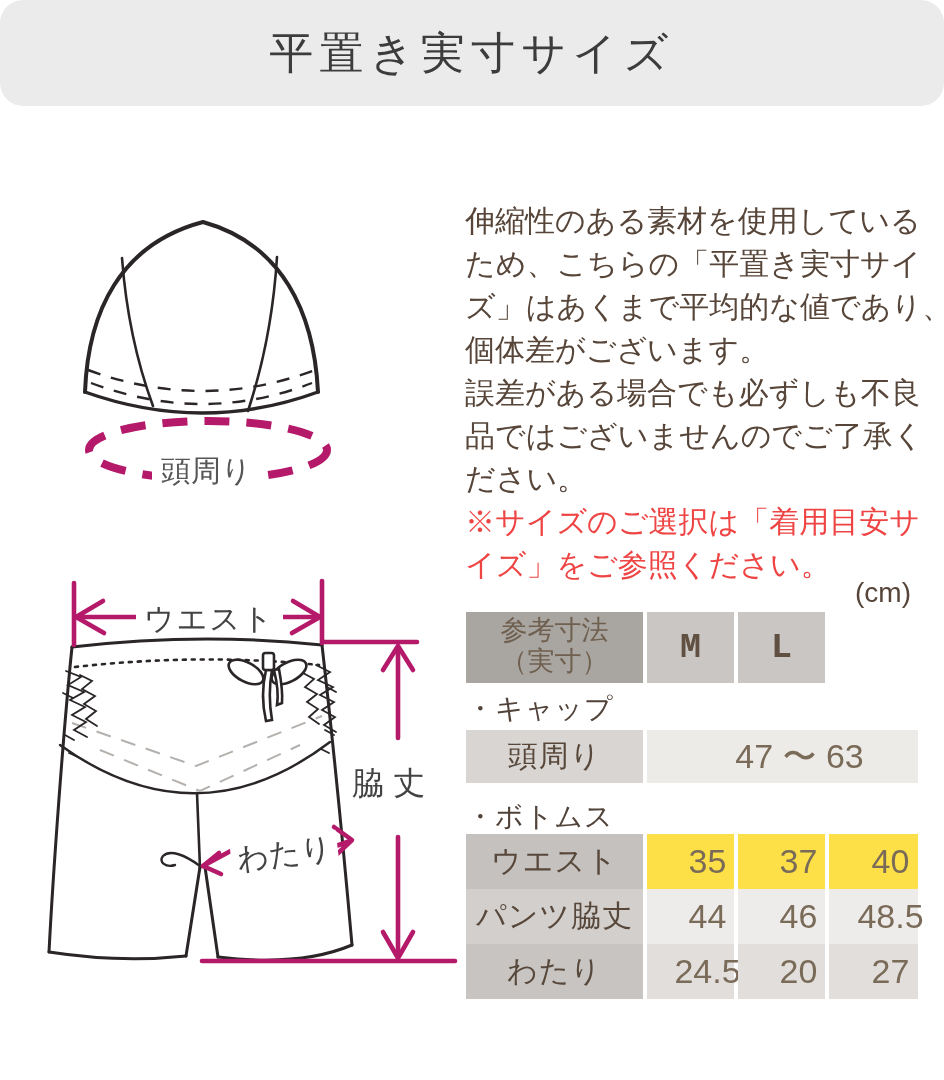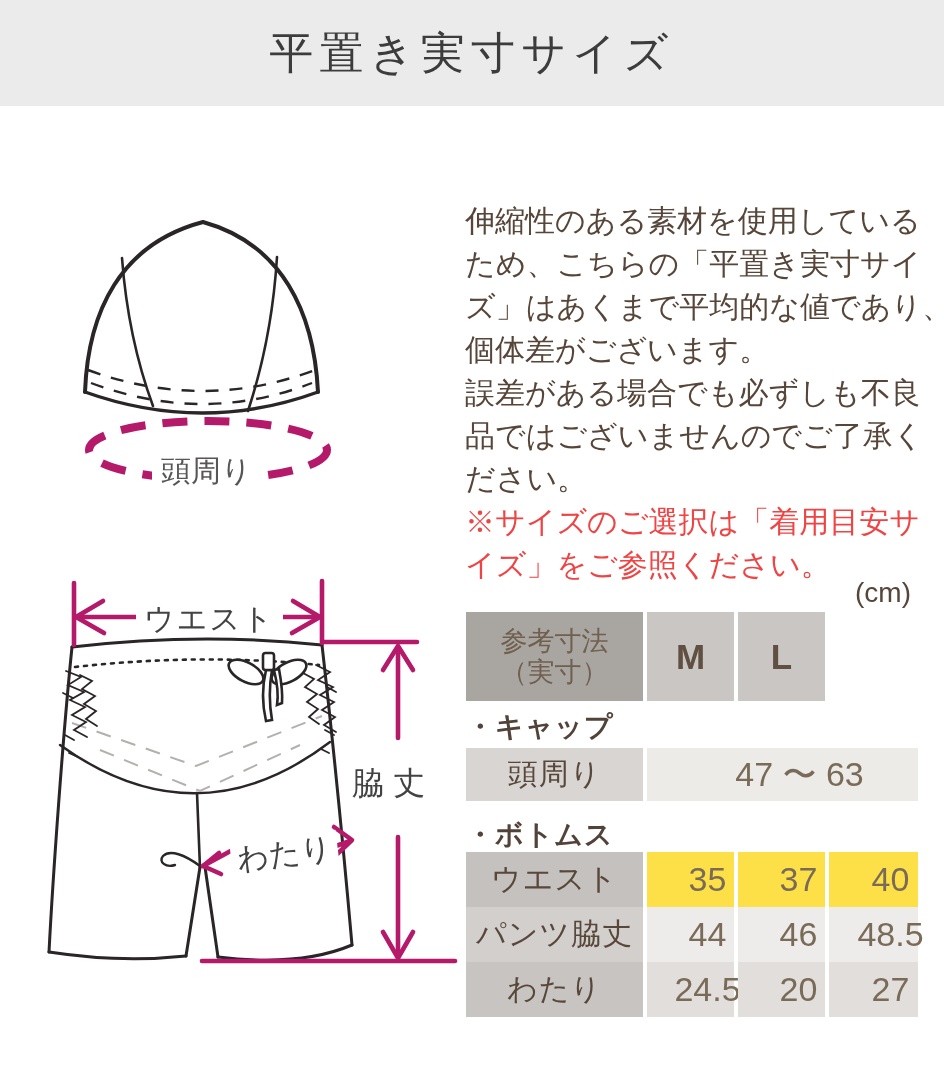--- a/index.html
+++ b/index.html
@@ -4,21 +4,21 @@
 <style>
   * { margin:0; padding:0; box-sizing:border-box; }
   html,body { background:#fff; }
   .page {
     position:relative; width:944px; height:1080px; background:#ffffff;
     font-family:"Liberation Sans", sans-serif; overflow:hidden;
   }
   
   .banner {
     position:absolute; left:0; top:0; width:944px; height:106px;
-    background:#ebebeb; display:flex; align-items:center; justify-content:center;
+    background:#ebebeb; display:flex; align-items:center; justify-content:center;border-radius:23px;
   }
   .banner h1 {
     font-size:44px; font-weight:500; color:#3c3c3c; letter-spacing:0.14em;
   }
   
   .fig { position:absolute; }
   .fig svg { display:block; }
   .fig-label {
     position:absolute; background:#ffffff; color:#434343;
     font-weight:500; white-space:nowrap; line-height:1.1; z-index:5;
@@ -43,29 +43,29 @@
     position:absolute; left:0; top:378px; width:452px;
     text-align:right; padding-right:6px;
     font-size:28px; color:#564538;
   }
   .size-table { position:absolute; left:1px; top:413px; width:452px; }
   .t-row { display:grid; grid-template-columns:177px 87px 87px 89px; column-gap:4px; }
   .t-row.merged { grid-template-columns:177px 271px; }
   .cell {
     display:flex; align-items:center; justify-content:center; text-align:center;
   }
-  .thead { height:89px; }
+  .thead { height:71px;font-family:Liberation Mono, monospace; }
   .thead .spec-cell {
     background:#a9a5a1; color:#70604f; font-size:27px; line-height:31px;
     font-weight:500; white-space:pre-line;
   }
   .thead .size-cell { background:#c9c6c3; color:#5f5042; font-size:35px; font-weight:600; }
   .section-label {
     height:32px; margin-top:10px; display:flex; align-items:center;
-    font-size:28px; font-weight:bold; color:#52433a; letter-spacing:1px;
+    font-size:28px; font-weight:normal; color:#52433a; letter-spacing:1px;
   }
   .section-label.second { margin-top:18px; }
   .row-label { font-size:30px; font-weight:500; color:#58483b; letter-spacing:1px; }
   .row-val   { font-size:34px; font-weight:500; color:#7a6b58;padding-left:34px; }
   .r-cap   { height:53px; margin-top:5px; }
   .r-cap .row-label { background:#d8d5d2; }
   .r-cap .row-val   { background:#edebe8; }
   .r-b1, .r-b2, .r-b3 { height:55px; }
   .r-b1 { margin-top:1px; }
   .r-b2, .r-b3 { margin-top:0; }

